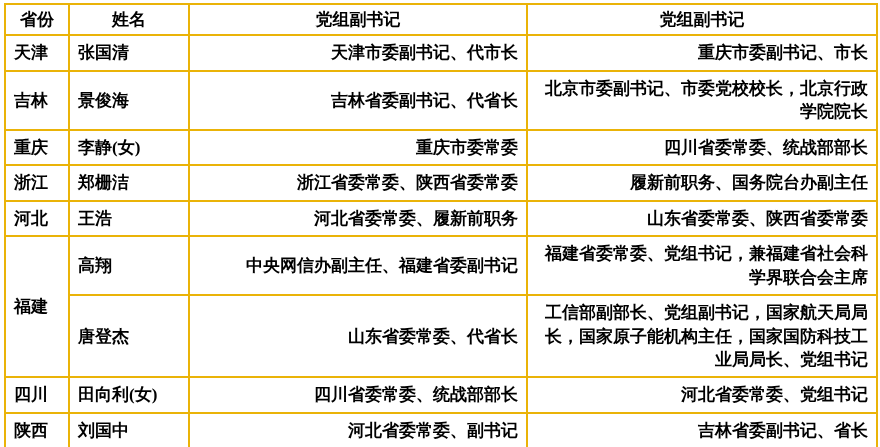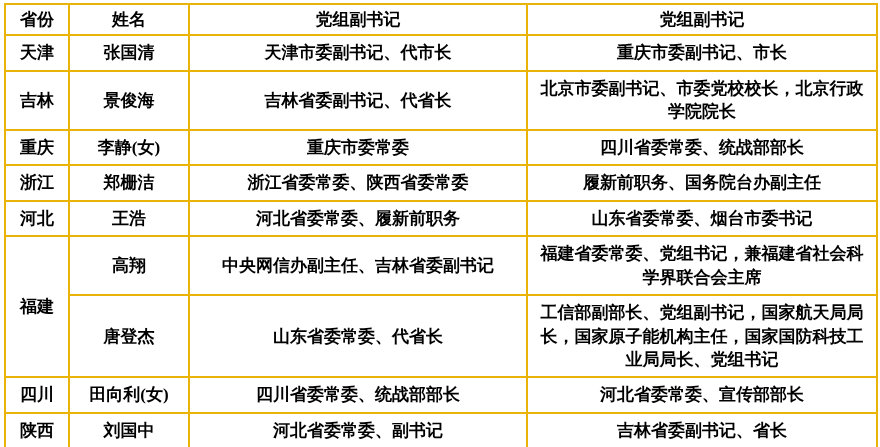--- a/index.html
+++ b/index.html
@@ -40,25 +40,25 @@
     vertical-align: middle;
     font-weight: bold;
   }
   table.data thead th {
     text-align: center;
     height: 30px;
     padding: 3px 6px;
     font-size: 17px;
   }
   td.province, td.name {
-    text-align: center;
+    text-align: left;
     white-space: nowrap;
   }
   td.cell-left {
-    text-align: center;
+    text-align: right;
   }
   tr.r-tall td { }
   .footnote {
     position: absolute;
     right: 10px;
     bottom: 8px;
     font-size: 16.5px;
     letter-spacing: 0.2px;
     white-space: nowrap;
   }
@@ -110,41 +110,41 @@
         <td class="province">浙江</td>
         <td class="name">郑栅洁</td>
         <td class="cell-left">浙江省委常委、陕西省委常委</td>
         <td class="cell-left">履新前职务、国务院台办副主任</td>
       </tr>
 
       <tr>
         <td class="province">河北</td>
         <td class="name">王浩</td>
         <td class="cell-left">河北省委常委、履新前职务</td>
-        <td class="cell-left">山东省委常委、烟台市委书记</td>
+        <td class="cell-left">山东省委常委、陕西省委常委</td>
       </tr>
 
       <tr class="r-tall">
         <td class="province" rowspan="2">福建</td>
         <td class="name">高翔</td>
-        <td class="cell-left">中央网信办副主任、吉林省委副书记</td>
+        <td class="cell-left">中央网信办副主任、福建省委副书记</td>
         <td class="cell-left">福建省委常委、党组书记，兼福建省社会科学界联合会主席</td>
       </tr>
 
       <tr class="r-tall">
         <td class="name">唐登杰</td>
         <td class="cell-left">山东省委常委、代省长</td>
         <td class="cell-left">工信部副部长、党组副书记，国家航天局局长，国家原子能机构主任，国家国防科技工业局局长、党组书记</td>
       </tr>
 
       <tr>
         <td class="province">四川</td>
         <td class="name">田向利(女)</td>
         <td class="cell-left">四川省委常委、统战部部长</td>
-        <td class="cell-left">河北省委常委、宣传部部长</td>
+        <td class="cell-left">河北省委常委、党组书记</td>
       </tr>
 
       <tr>
         <td class="province">陕西</td>
         <td class="name">刘国中</td>
         <td class="cell-left">河北省委常委、副书记</td>
         <td class="cell-left">吉林省委副书记、省长</td>
       </tr>
 
     </tbody>

